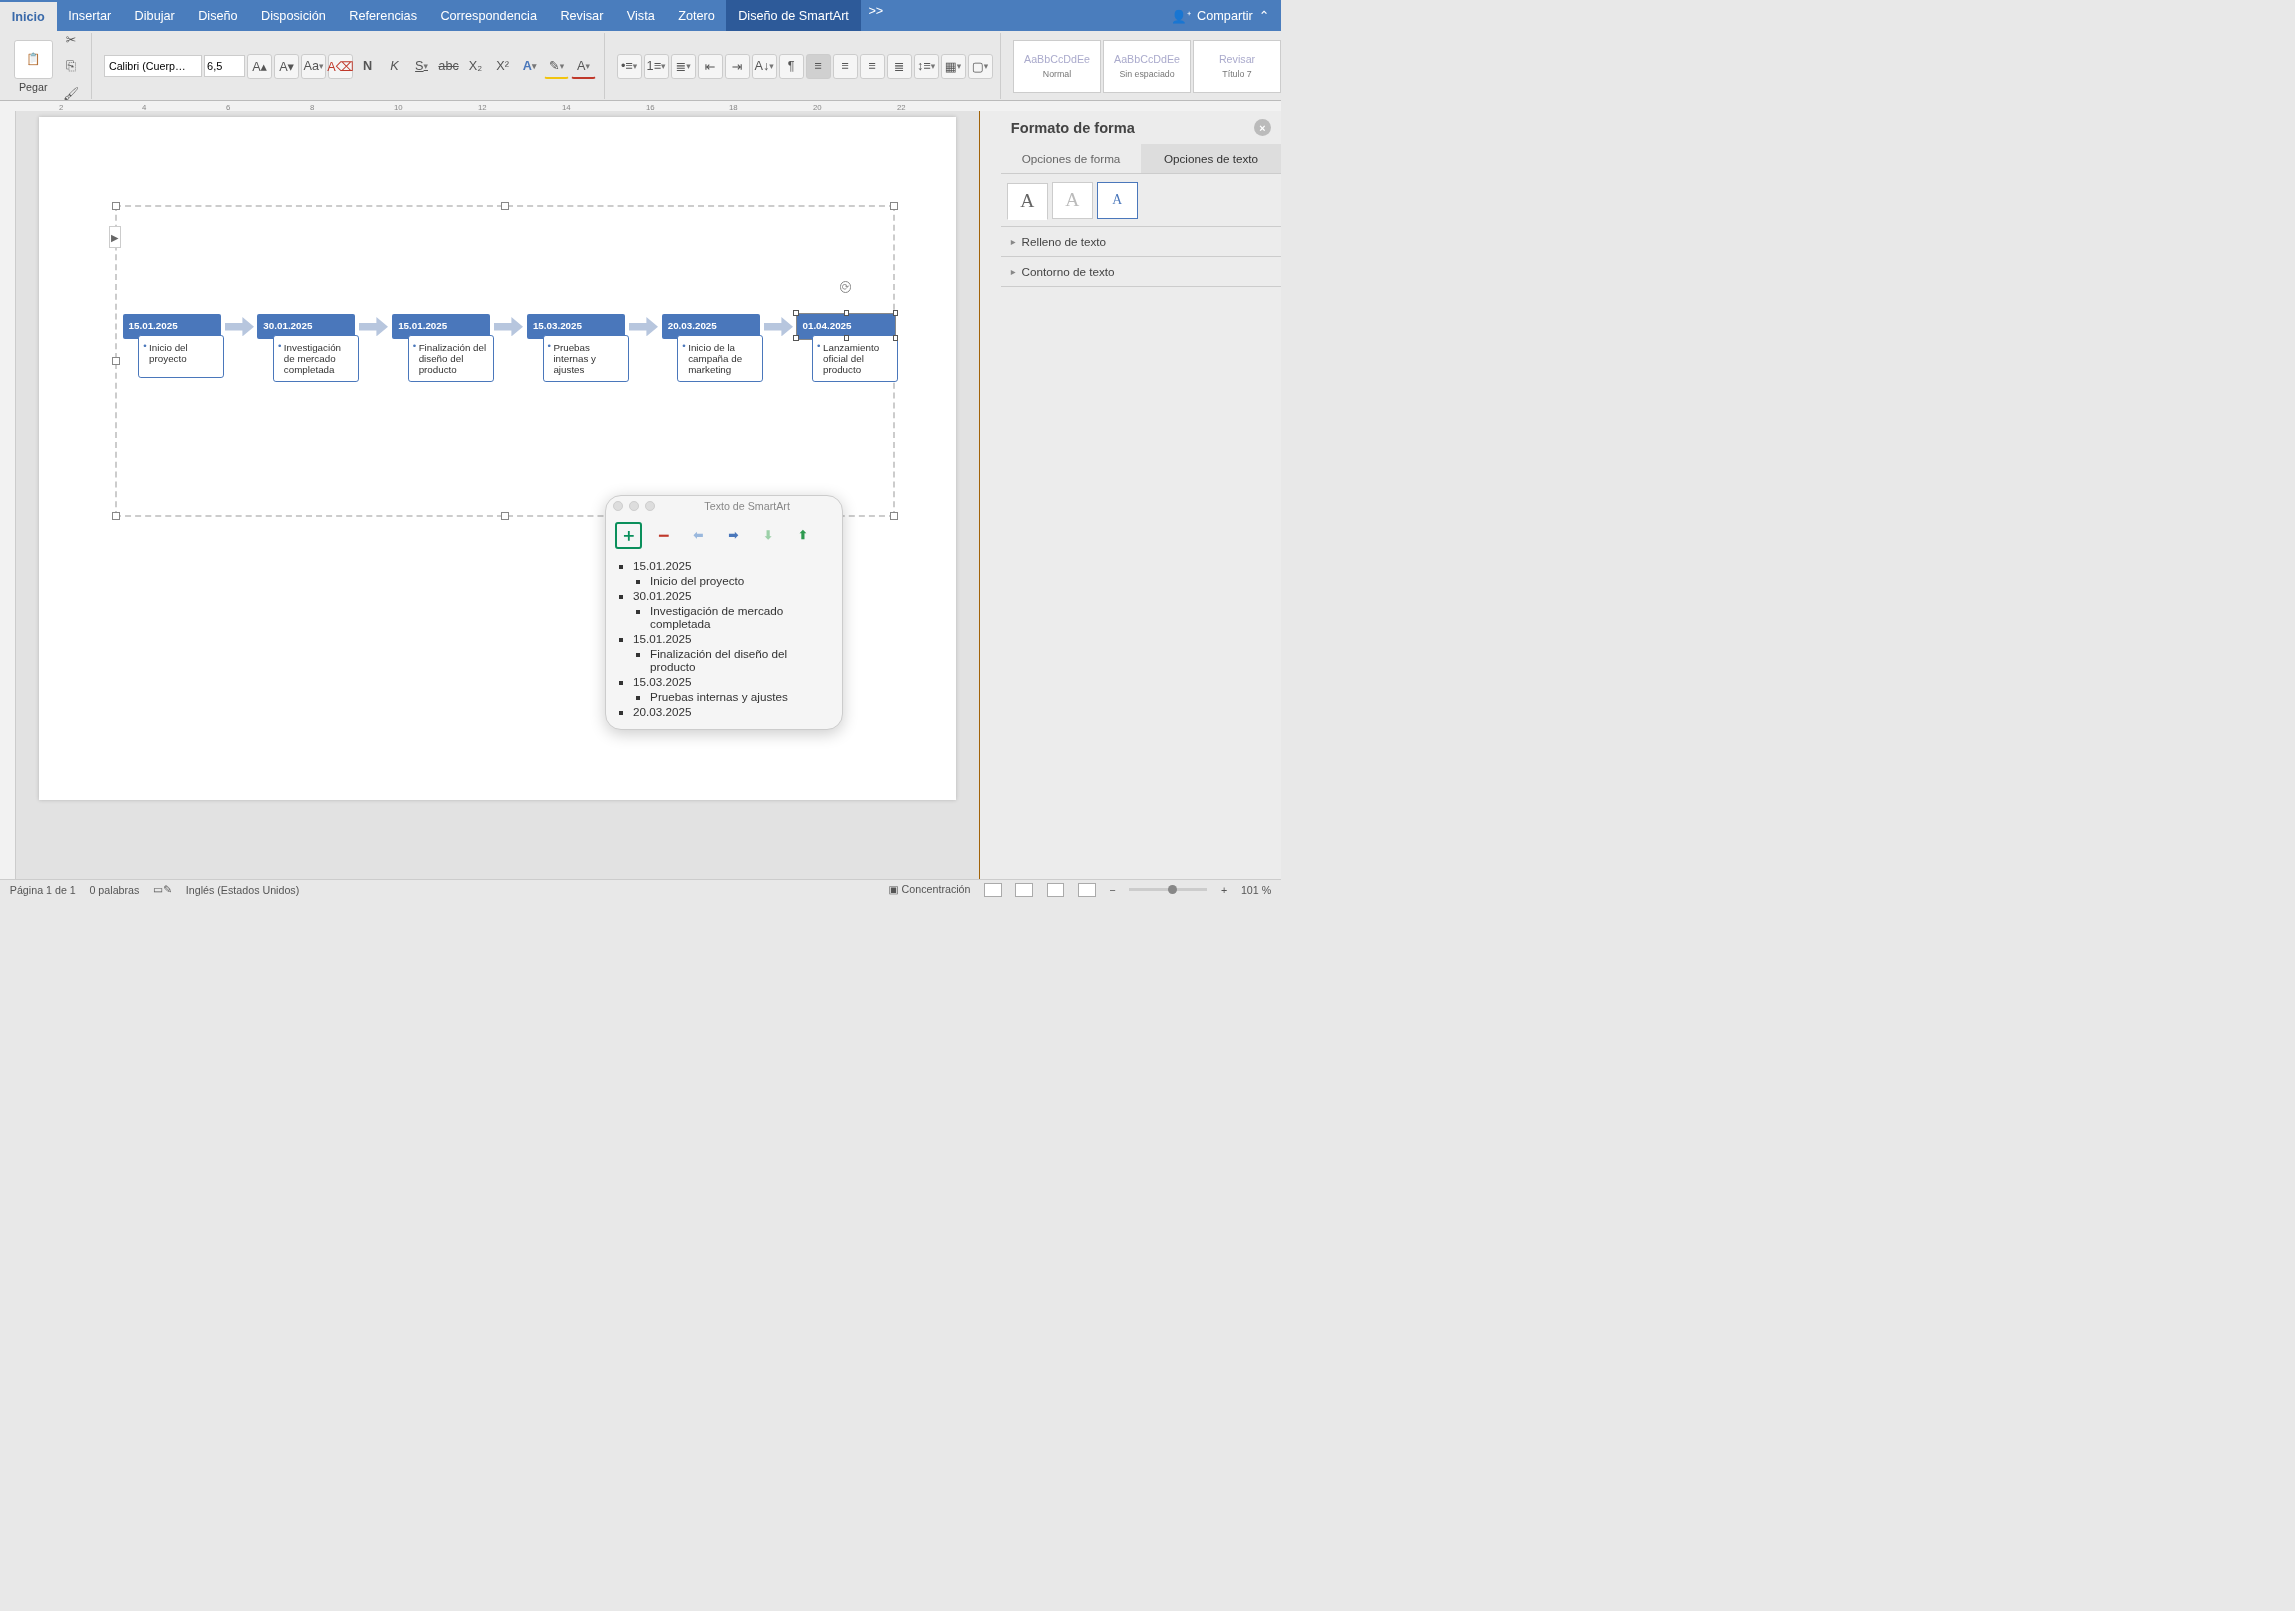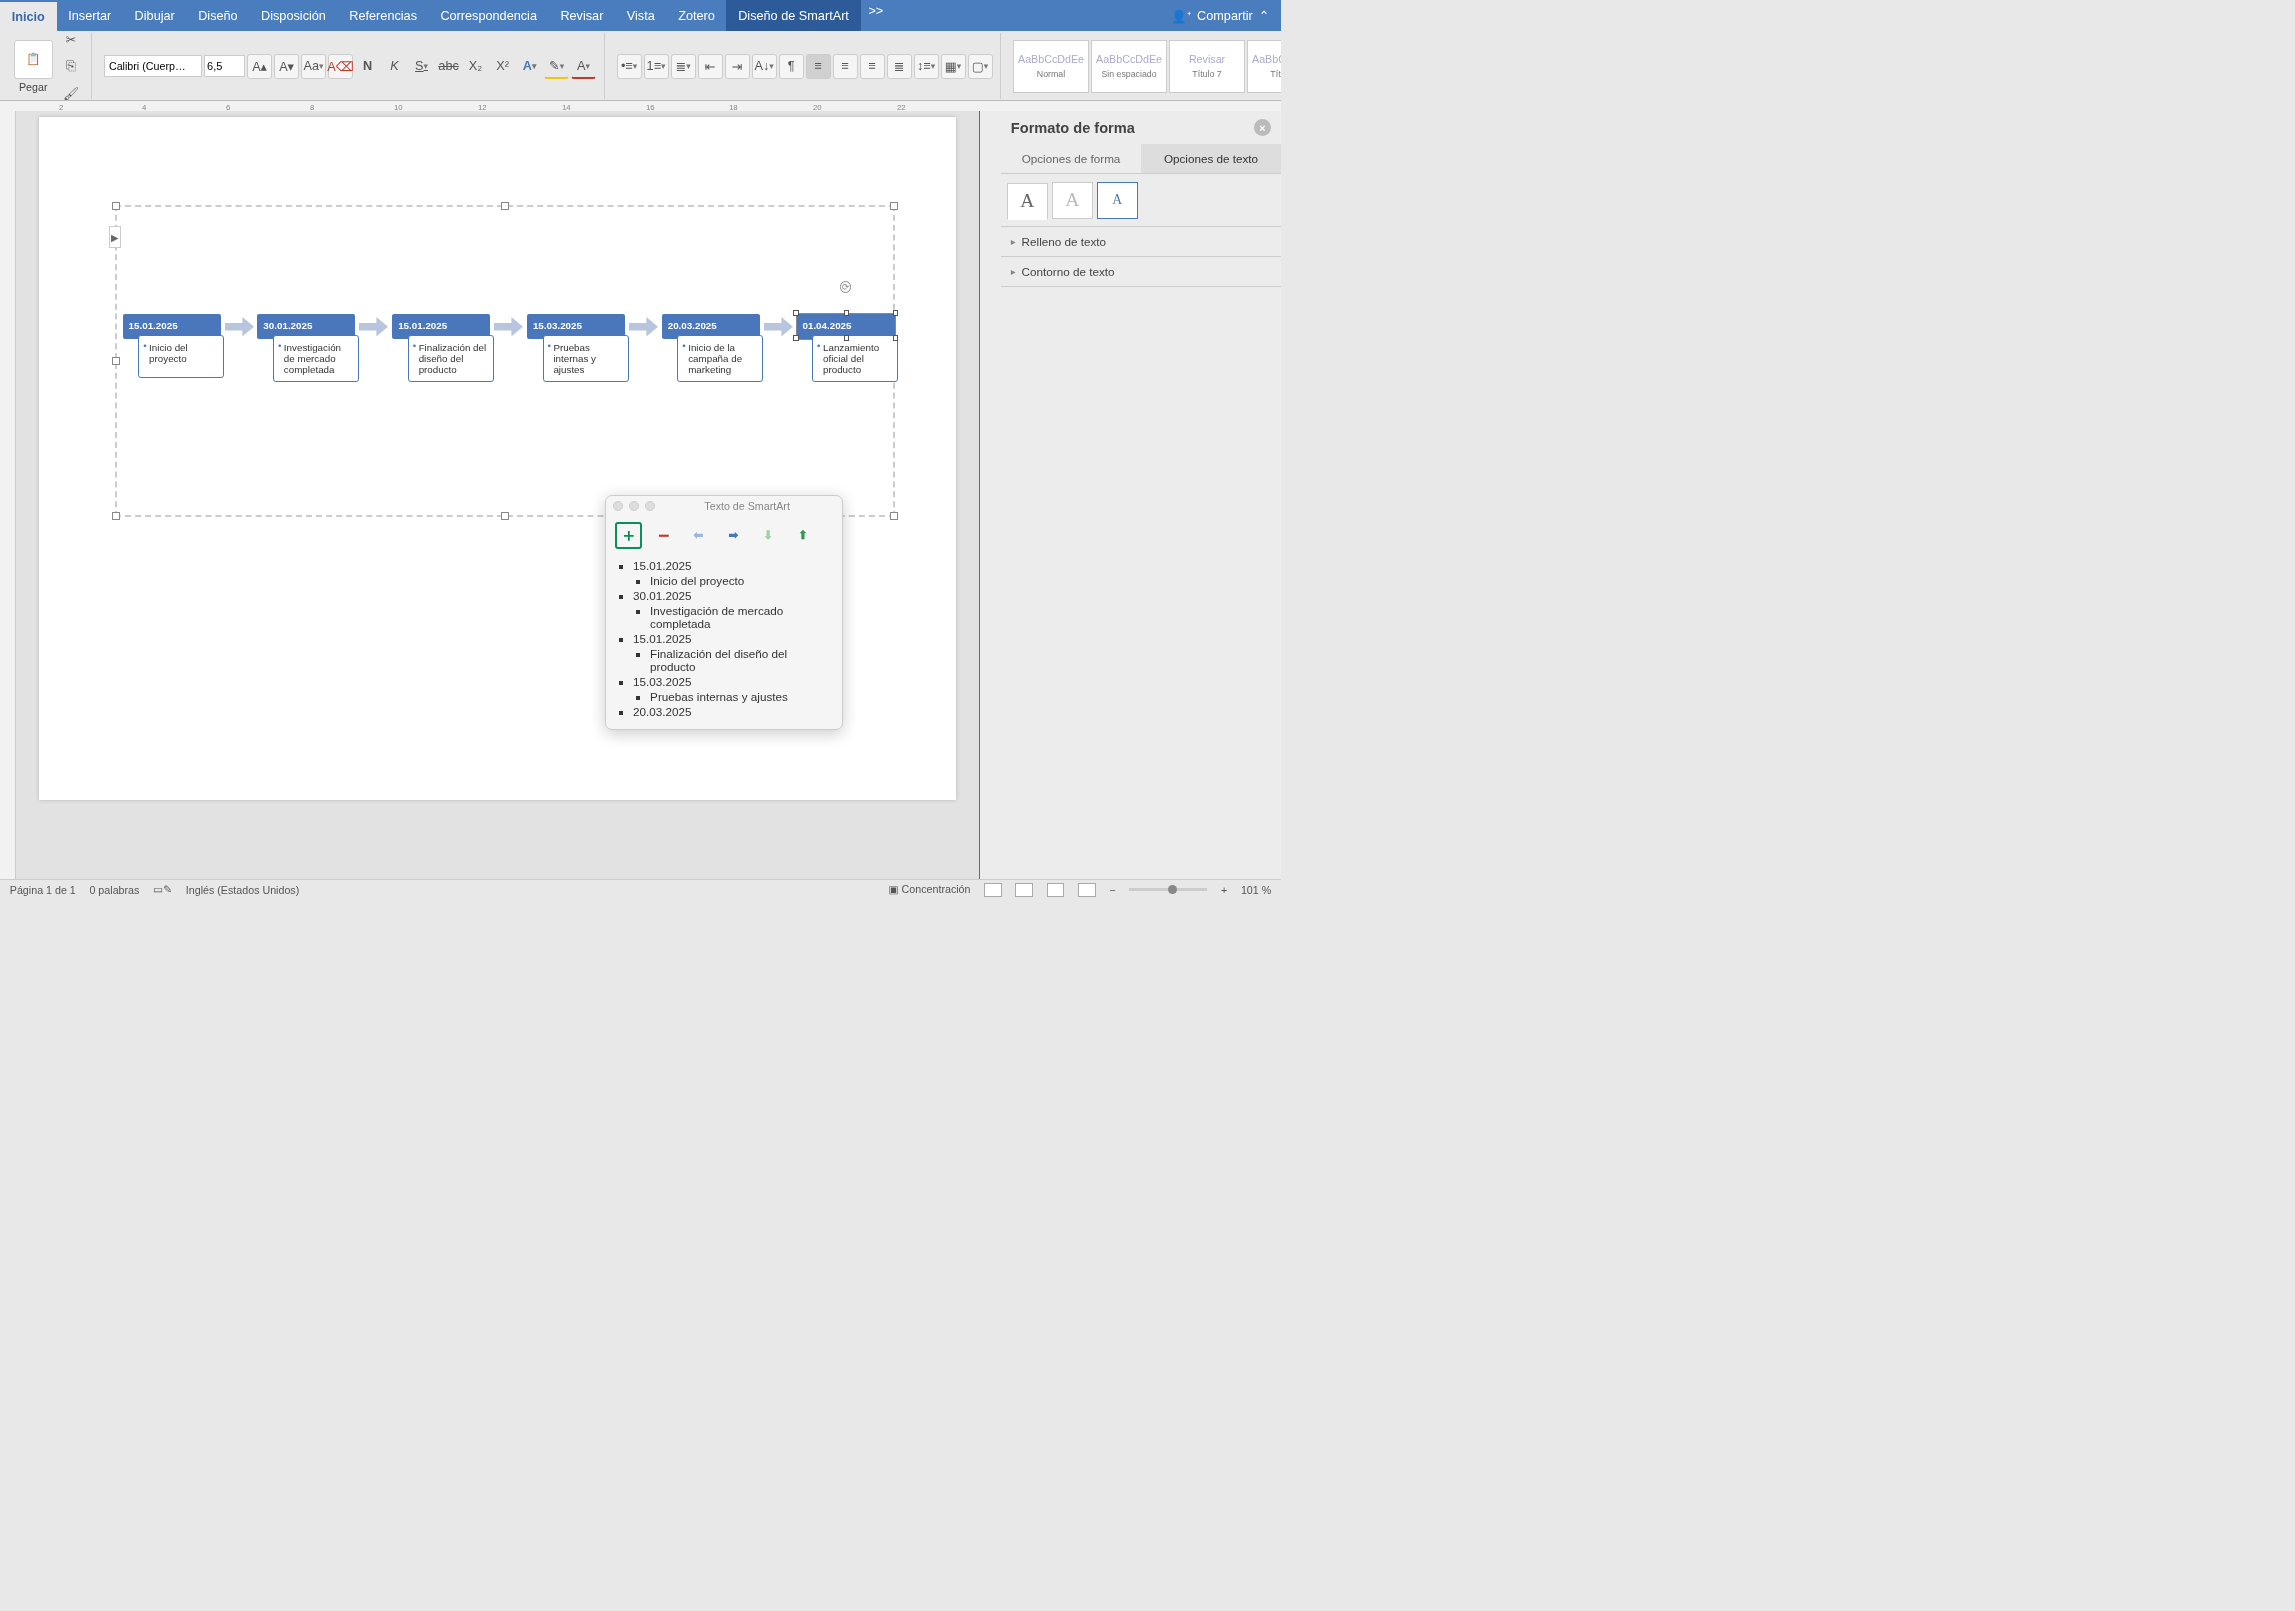--- a/index.html
+++ b/index.html
@@ -18,21 +18,21 @@
 .ribbon { background: #e8e8e8; display: flex; height: 70px; border-bottom: 1px solid #bbb; padding: 2px 5.9px; gap: 3.9px; align-items: flex-start; }
 .rgroup { border-right: 1px solid #ccc; padding: 2px 7.8px; height: 66px; display: flex; flex-direction: row; gap: 2px; }
 .rrow { display: flex; gap: 2px; align-items: center; }
 .rbtn { width: 25px; height: 25px; border: 1px solid transparent; background: transparent; display: flex; align-items: center; justify-content: center; border-radius: 2.9px; font-size: 12.7px; color: #555; }
 .rbtn.box { border: 1px solid #ccc; background: #f5f5f5; }
 .paste-group { display: flex; flex-direction: column; align-items: center; gap: 0; }
 .paste-big { width: 39px; height: 39px; border: 1px solid #ccc; background: #fff; border-radius: 2.9px; display: flex; align-items: center; justify-content: center; }
 .paste-label { font-size: 10.7px; color: #444; margin-top: 2px; }
 .font-select { width: 98px; height: 21.5px; border: 1px solid #ccc; font-size: 10.7px; padding: 1px 3.9px; background: #fff; }
 .size-select { width: 41px; height: 21.5px; border: 1px solid #ccc; font-size: 11px; padding: 1px 2px; background: #fff; }
-.style-box { width: 76px; height: 53px; border: 1px solid #ccc; background: #fff; display: flex; flex-direction: column; align-items: center; justify-content: center; font-size: 9.8px; color: #888; }
+.style-box { width: 88px; height: 53px; border: 1px solid #ccc; background: #fff; display: flex; flex-direction: column; align-items: center; justify-content: center; font-size: 9.8px; color: #888; }
 .style-box .preview { font-size: 10.7px; color: #aac; }
 .style-box .name { font-size: 8.8px; color: #777; margin-top: 3.9px; }
 .styles-pane-btn { display: flex; flex-direction: column; align-items: center; justify-content: center; width: 57px; font-size: 9.8px; color: #555; text-align: center; }
 .styles-pane-btn .circ { width: 23.4px; height: 23.4px; border-radius: 50%; background: #5b8dd6; color: #fff; display: flex; align-items: center; justify-content: center; font-weight: bold; margin-bottom: 2px; }
 
 
 .ruler-h { height: 15.6px; background: #f2f2f2; border-bottom: 1px solid #ccc; position: relative; font-size: 7.8px; color: #888; overflow: hidden; }
 .ruler-v { width: 15.6px; background: #f2f2f2; border-right: 1px solid #ccc; position: absolute; left: 0; top: 111px; bottom: 21.5px; font-size: 7.8px; color: #888; }
 .ruler-h .tick { position: absolute; top: 2px; }
 
@@ -56,21 +56,21 @@
 .sa-desc { background: #fff; border: 1.5px solid #4a77bb; border-radius: 2.9px; font-size: 9.8px; padding: 5.9px 5.9px 5.9px 9.8px; position: relative; margin-top: -3.9px; margin-left: 15.6px; width: 86px; min-height: 43px; color: #333; }
 .sa-desc::before { content: "•"; position: absolute; left: 3.9px; top: 3.9px; color: #4a77bb; font-size: 9.8px; }
 .sa-arrow { width: 29px; height: 19.5px; margin-top: 2.9px; position: relative; }
 .sa-arrow svg { width: 100%; height: 100%; }
 
 .sa-item.selected .sa-date { outline: 1px solid #888; }
 .sa-item.selected .sel-handles .h { width:5.9px; height:5.9px; background:#fff; border:1px solid #555; position:absolute; }
 .sa-item.selected .rot { position:absolute; left:50%; top:-33px; margin-left:-5.9px; width:11.7px; height:11.7px; border:1px solid #888; border-radius:50%; display:flex; align-items:center; justify-content:center; font-size:8.8px; color:#888; background:#fff; }
 
 
-.sa-textpanel { position: absolute; left: 589px; top: 384px; width: 238px; background: #f5f5f5; border: 1px solid #ccc; border-radius: 7px; box-shadow: 0 3.9px 15.6px rgba(0,0,0,0.2); }
+.sa-textpanel { position: absolute; left: 589px; top: 384px; width: 238px; background: #f5f5f5; border: 1px solid #ccc; border-radius: 16px; box-shadow: 0 3.9px 15.6px rgba(0,0,0,0.2); }
 .sa-tp-title { display: flex; align-items: center; gap: 5.9px; padding: 3.9px 7.8px; color: #888; font-size: 10.7px; }
 .sa-tp-title .dot { width: 9.8px; height: 9.8px; border-radius: 50%; background: #ddd; border: 1px solid #ccc; }
 .sa-tp-tools { display: flex; gap: 7.8px; padding: 5.9px 9.8px; align-items: center; }
 .sa-tp-tools .tbtn { width: 27px; height: 27px; display: flex; align-items: center; justify-content: center; border-radius: 2.9px; font-weight: bold; }
 .sa-tp-tools .add { border: 2px solid #0a8f5b; color: #0a8f5b; font-size: 17.6px; }
 .sa-tp-tools .remove { color: #c0392b; font-size: 19.5px; }
 .sa-tp-tools .arrL { color: #9ab8dd; } .sa-tp-tools .arrR { color: #4a77bb; }
 .sa-tp-tools .arrD { color: #9cd0a8; } .sa-tp-tools .arrU { color: #2e9a4f; }
 .sa-tp-list { padding: 3.9px 11.7px 9.8px 19.5px; font-size: 11.7px; color: #333; max-height: 234px; overflow: hidden; }
 .sa-tp-list .l1 { list-style: square; margin-left: 7.8px; padding: 1px 0; }

